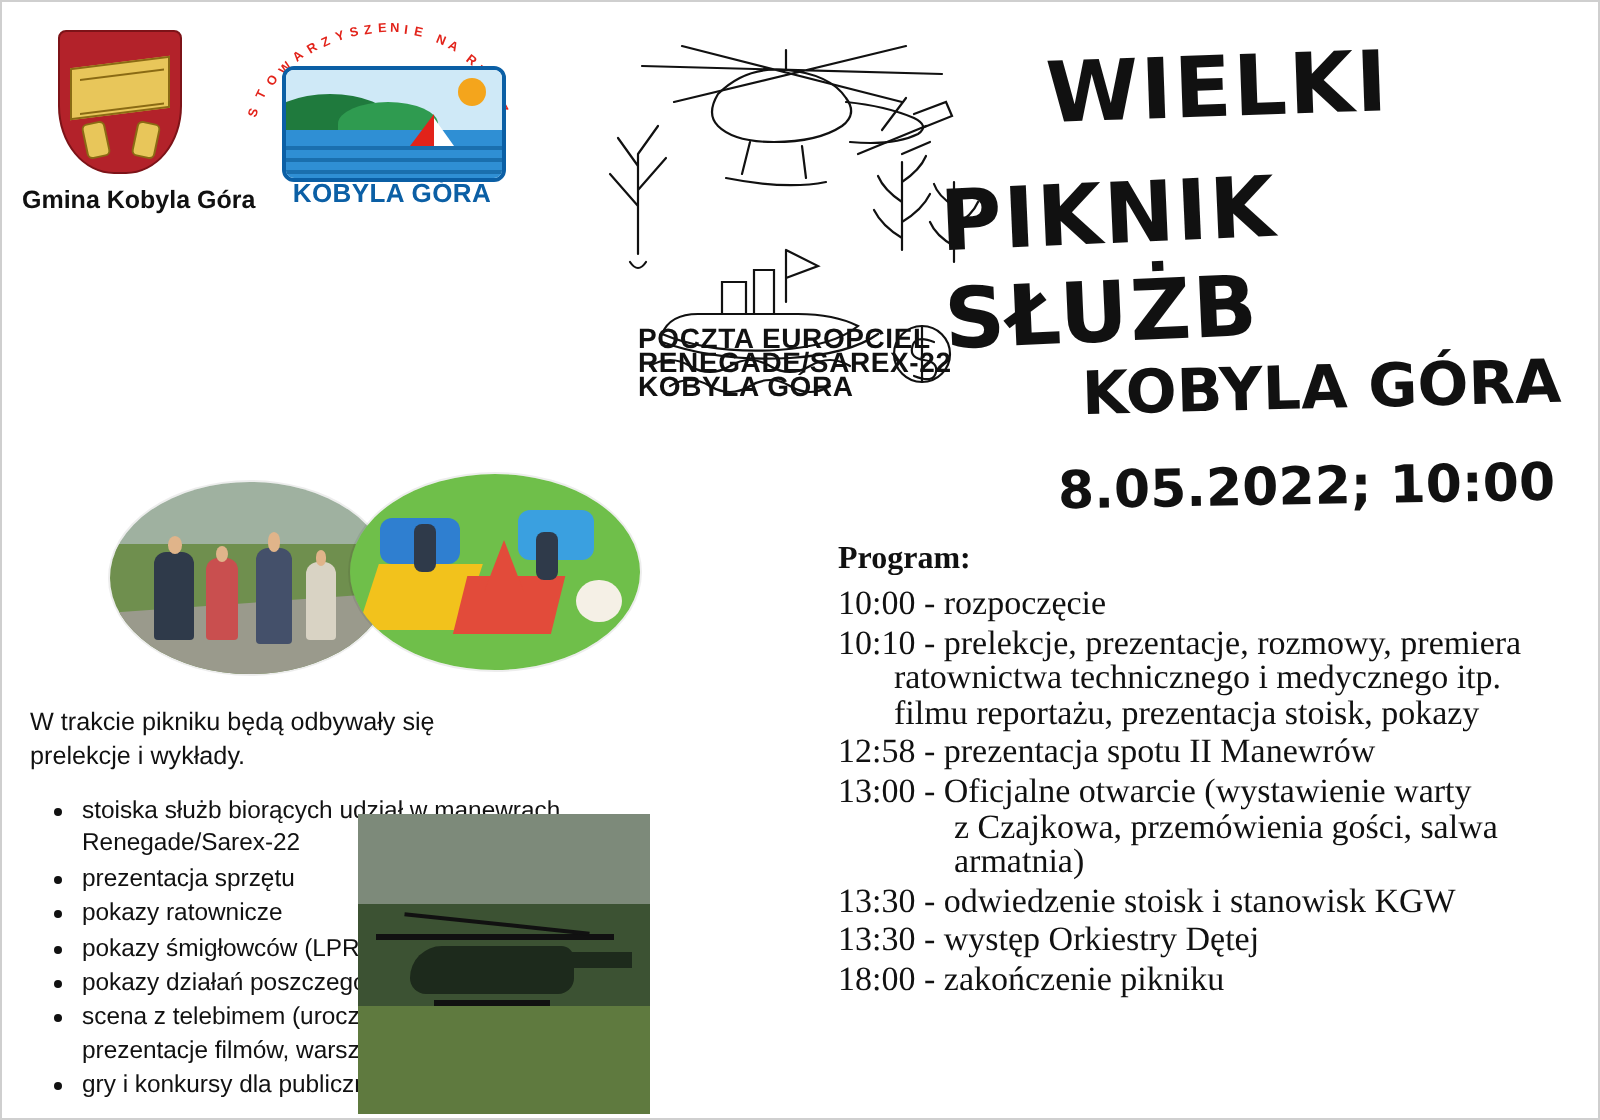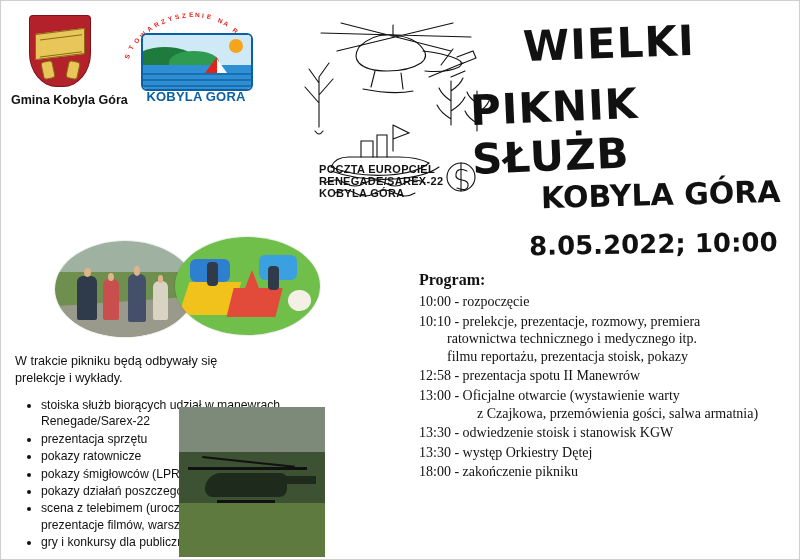--- a/index.html
+++ b/index.html
@@ -227,21 +227,21 @@
   .sketch {
     position: absolute;
     left: 300px; top: 6px;
     width: 200px; height: 230px;
   }
   .sketch-caption {
     position: absolute;
     left: 318px; top: 162px;
     width: 160px;
     font-family: "Liberation Sans", sans-serif;
-    font-size: 11px;
+    font-size: 14px;
     font-weight: bold;
     line-height: 12px;
     color: #111;
     letter-spacing: .3px;
   }
 
   
   .title-wielki {
     position: absolute;
     left: 522px; top: 18px;
@@ -327,21 +327,21 @@
     font-family: "Liberation Serif", serif;
     font-weight: bold;
     font-size: 16px;
     color: #111;
   }
   .program-list {
     position: absolute;
     left: 418px; top: 292px;
     width: 374px;
     font-family: "Liberation Serif", serif;
-    font-size: 14px;
+    font-size: 17px;
     line-height: 17.6px;
     color: #111;
   }
   .pl-item { margin-bottom: 2px; }
   .pl-item .ind { display: block; padding-left: 28px; }
   .pl-item .ind2 { display: block; padding-left: 58px; }
 </style>
 </head>
 <body>
 

